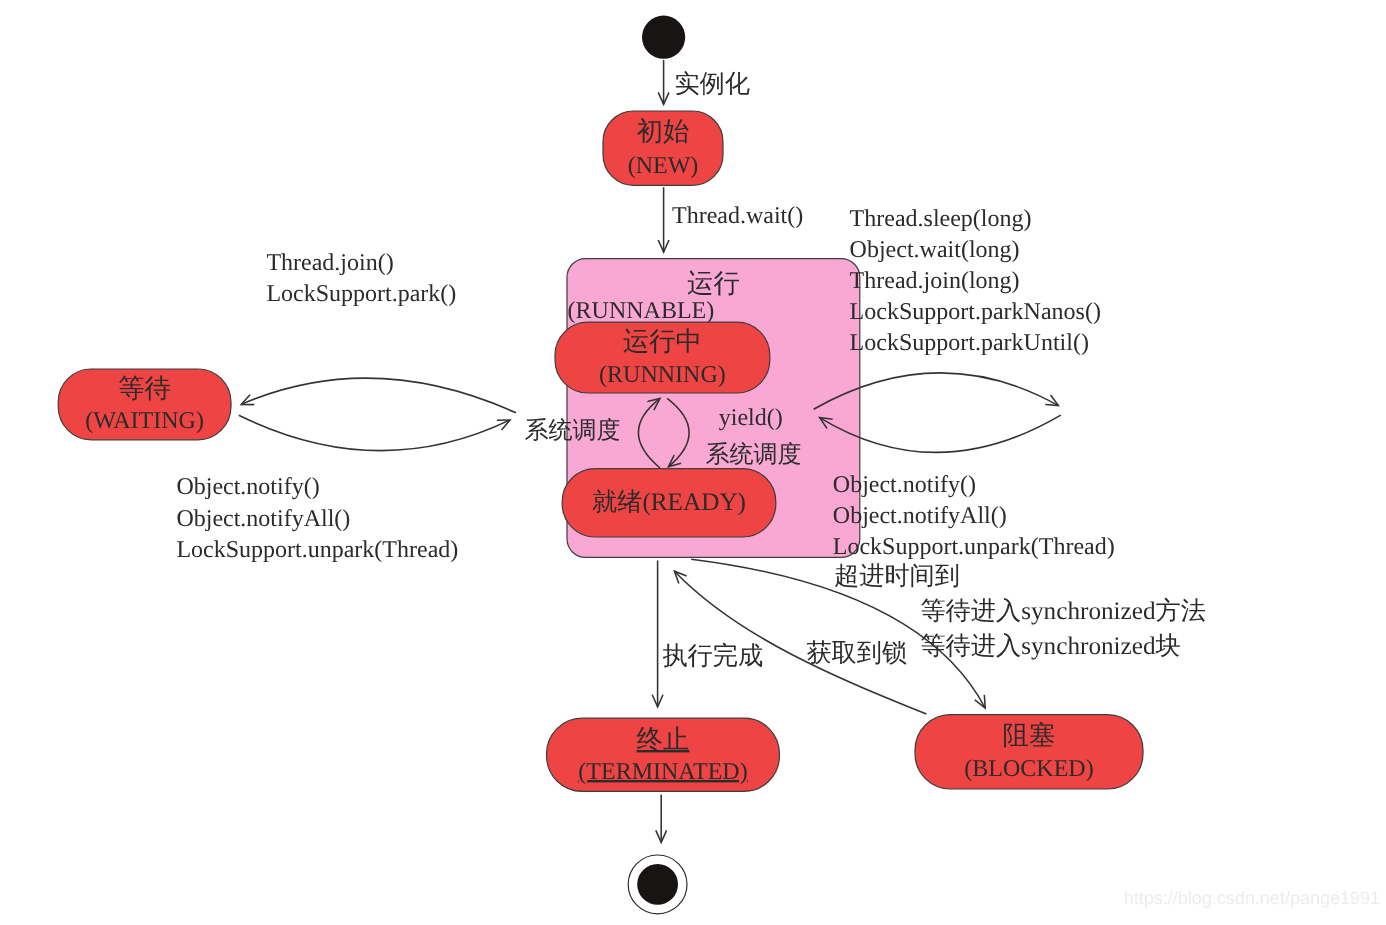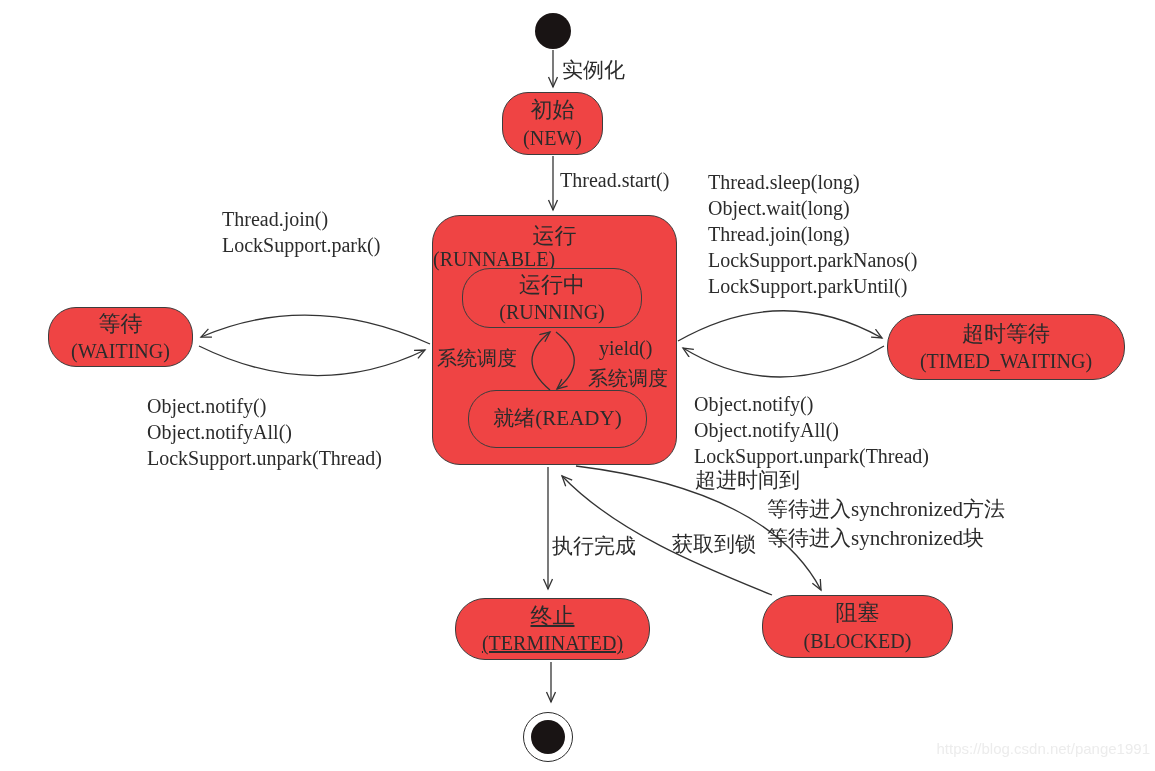--- a/index.html
+++ b/index.html
@@ -6,22 +6,22 @@
   .stage{
     position:relative;width:1155px;height:771px;background:#ffffff;
     font-family:"Liberation Serif","DejaVu Serif",serif;color:#2b2b2b;overflow:hidden;
   }
   .state{
     position:absolute;border:1.5px solid #3d3d3d;background:#ef4444;
     display:flex;flex-direction:column;align-items:center;justify-content:center;
     text-align:center;line-height:1.3;border-radius:30px;box-sizing:border-box;
   }
   .frame{
-    position:absolute;border:1.5px solid #3d3d3d;background:#ef4444;
-    border-radius:28px;box-sizing:border-box;
+    position:absolute;border:1.5px solid #3d3d3d;background:#f9a8d4;
+    border-radius:16px;box-sizing:border-box;margin-left:40px;
   }
   .frame .title-zh{position:absolute;top:5px;width:100%;text-align:center;font-size:22px;}
   .frame .title-en{position:absolute;top:32px;width:100%;text-align:left;font-size:20px;}
   .zh{font-size:22px;}
   .en{font-size:20px;}
   .circle{position:absolute;border-radius:50%;box-sizing:border-box;}
   .filled{background:#191414;}
   .ring{border:1.6px solid #2b2b2b;background:#fff;}
   .lbl{position:absolute;white-space:nowrap;font-size:20px;}
   .cjk{font-size:21px;}
@@ -57,24 +57,20 @@
 
   <div class="state" style="left:468px;top:390px;width:179px;height:58px;border-radius:28px;">
     <div class="zh" style="font-size:21px;">就绪(READY)</div>
   </div>
 
   <div class="state" style="left:48px;top:307px;width:145px;height:60px;border-radius:28px;">
     <div class="zh">等待</div>
     <div class="en">(WAITING)</div>
   </div>
 
-  <div class="state" style="left:887px;top:314px;width:238px;height:66px;border-radius:32px;">
-    <div class="zh">超时等待</div>
-    <div class="en">(TIMED_WAITING)</div>
-  </div>
 
   <div class="state" style="left:762px;top:595px;width:191px;height:63px;border-radius:30px;">
     <div class="zh">阻塞</div>
     <div class="en">(BLOCKED)</div>
   </div>
 
   <div class="state" style="left:455px;top:598px;width:195px;height:62px;border-radius:30px;text-decoration:underline;">
     <div class="zh">终止</div>
     <div class="en">(TERMINATED)</div>
   </div>
@@ -99,21 +95,21 @@
       <path d="M556,332 Q592,360 557,389" marker-end="url(#ah)"></path>
       <path d="M548,467 L548,589" marker-end="url(#ah)"></path>
       <path d="M576,466 Q768,490 821,590" marker-end="url(#ah)"></path>
       <path d="M772,595 C700,566 616,532 562,476" marker-end="url(#ah)"></path>
       <path d="M551,662 L551,702" marker-end="url(#ah)"></path>
     </g>
   </svg>
 
   <div class="lbl cjk" style="left:562px;top:56px;">实例化</div>
 
-  <div class="lbl" style="left:560px;top:169px;">Thread.start()</div>
+  <div class="lbl" style="left:560px;top:169px;">Thread.wait()</div>
 
   <div class="stack" style="left:222px;top:206px;">
     <div>Thread.join()</div>
     <div>LockSupport.park()</div>
   </div>
 
   <div class="stack" style="left:147px;top:393px;">
     <div>Object.notify()</div>
     <div>Object.notifyAll()</div>
     <div>LockSupport.unpark(Thread)</div>

